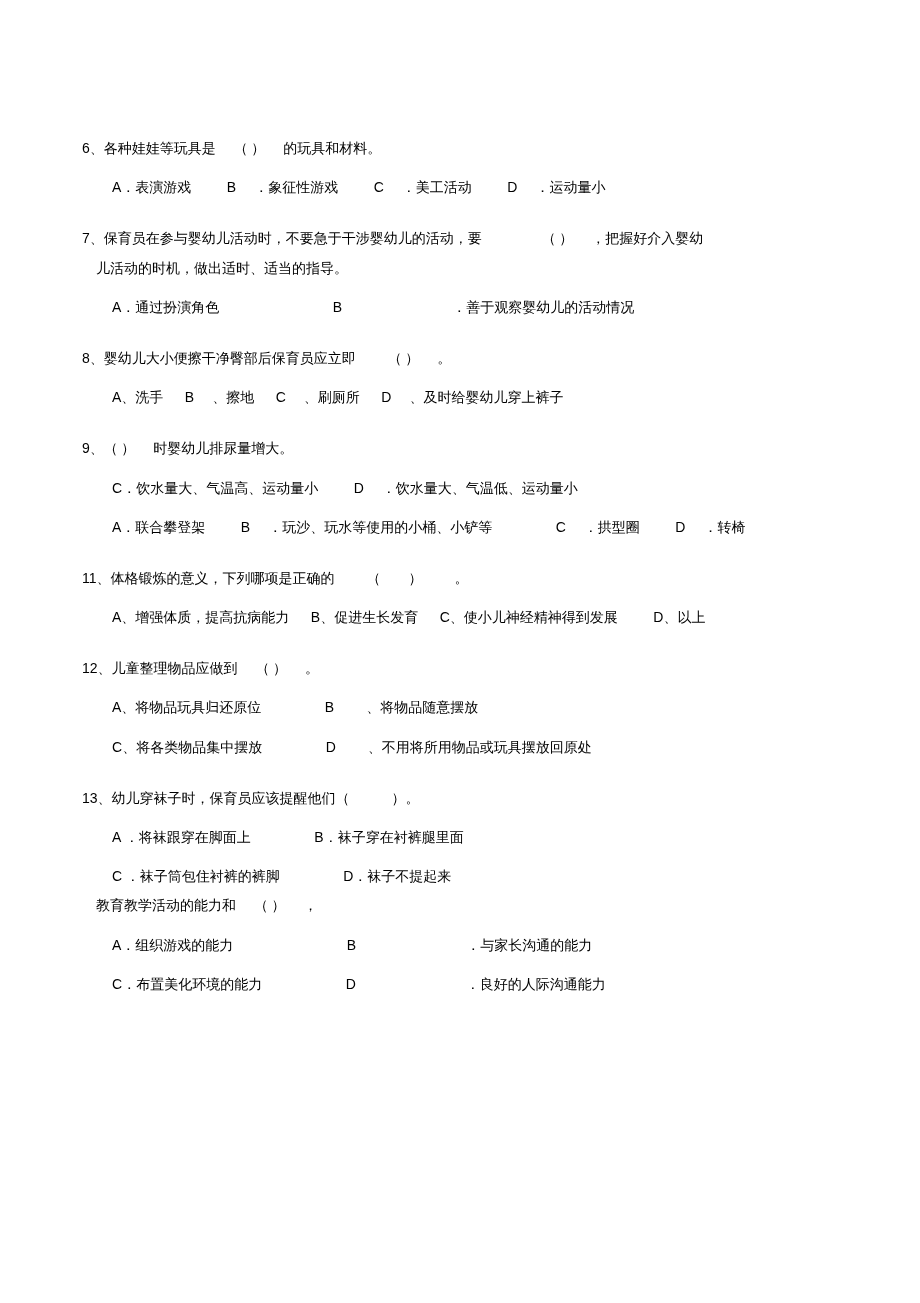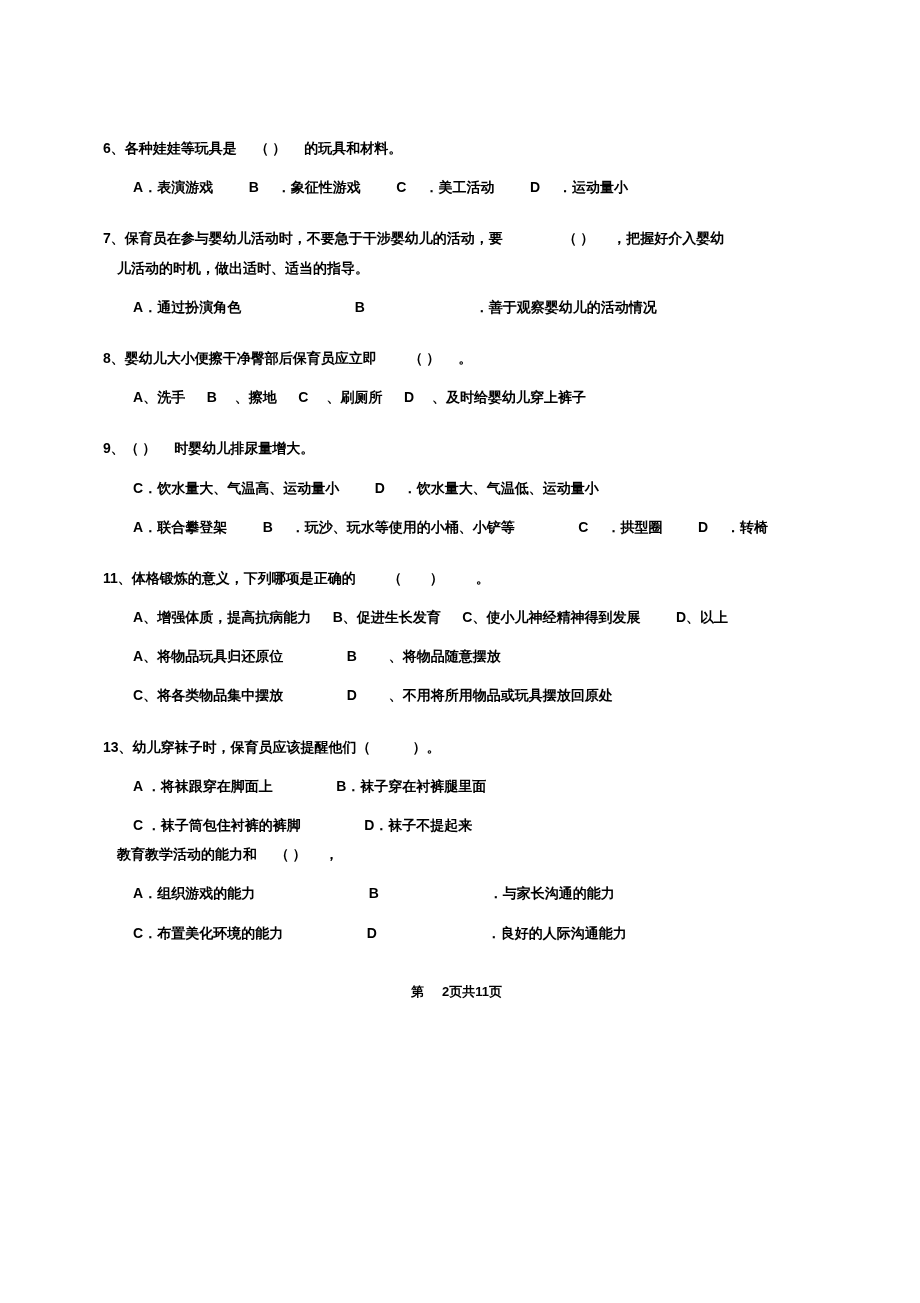--- a/index.html
+++ b/index.html
@@ -5,23 +5,22 @@
   body {
     margin: 0;
     padding: 0;
     background: #fff;
     font-family: "SimSun", "宋体", serif;
     font-size: 14px;
     color: #000;
     width: 920px;
   }
   .page {
-    padding: 110px 110px 40px 103px;
+    padding: 110px 110px 40px 82px;
     line-height: 1.8;
-    font-weight: bold;
   }
   .qrow {
     margin-top: 26px;
     margin-bottom: 4px;
   }
   .optrow {
     margin-top: 14px;
     margin-bottom: 4px;
     padding-left: 30px;
   }
@@ -97,20 +96,23 @@
   <div class="qrow">
     <span class="num">11</span>、<span>体格锻炼的意义，下列哪项是正确的</span><span class="gap-m"></span><span>（　　）</span><span class="gap-m"></span><span>。</span>
   </div>
   <div class="optrow">
     <span class="letter">A</span><span>、增强体质，提高抗病能力</span><span class="gap-s"></span>
     <span class="letter">B</span><span>、促进生长发育</span><span class="gap-s"></span>
     <span class="letter">C</span><span>、使小儿神经精神得到发展</span><span class="gap-m"></span>
     <span class="letter">D</span><span>、以上</span>
   </div>
 
+  <div class="qrow">
+    <span class="num">12</span>、<span>儿童整理物品应做到</span><span class="gap-s"></span><span>（  ）</span><span class="gap-s"></span><span>。</span>
+  </div>
   <div class="optrow">
     <span class="letter">A</span><span>、将物品玩具归还原位</span><span class="gap-l"></span>
     <span class="letter">B</span><span class="gap-m"></span><span>、将物品随意摆放</span>
   </div>
   <div class="optrow">
     <span class="letter">C</span><span>、将各类物品集中摆放</span><span class="gap-l"></span>
     <span class="letter">D</span><span class="gap-m"></span><span>、不用将所用物品或玩具摆放回原处</span>
   </div>
 
   <div class="qrow">
@@ -130,17 +132,14 @@
   </div>
   <div class="optrow">
     <span class="letter">A</span><span>．组织游戏的能力</span><span class="gap-xl"></span>
     <span class="letter">B</span><span class="gap-xl"></span><span>．与家长沟通的能力</span>
   </div>
   <div class="optrow">
     <span class="letter">C</span><span>．布置美化环境的能力</span><span style="display:inline-block;width:80px"></span>
     <span class="letter">D</span><span class="gap-xl"></span><span>．良好的人际沟通能力</span>
   </div>
 
-  <div class="footer">
-    <span>第</span><span class="gap-s"></span><span class="num">2页共11页</span>
-  </div>
 
 </div>
 
 </body></html>

